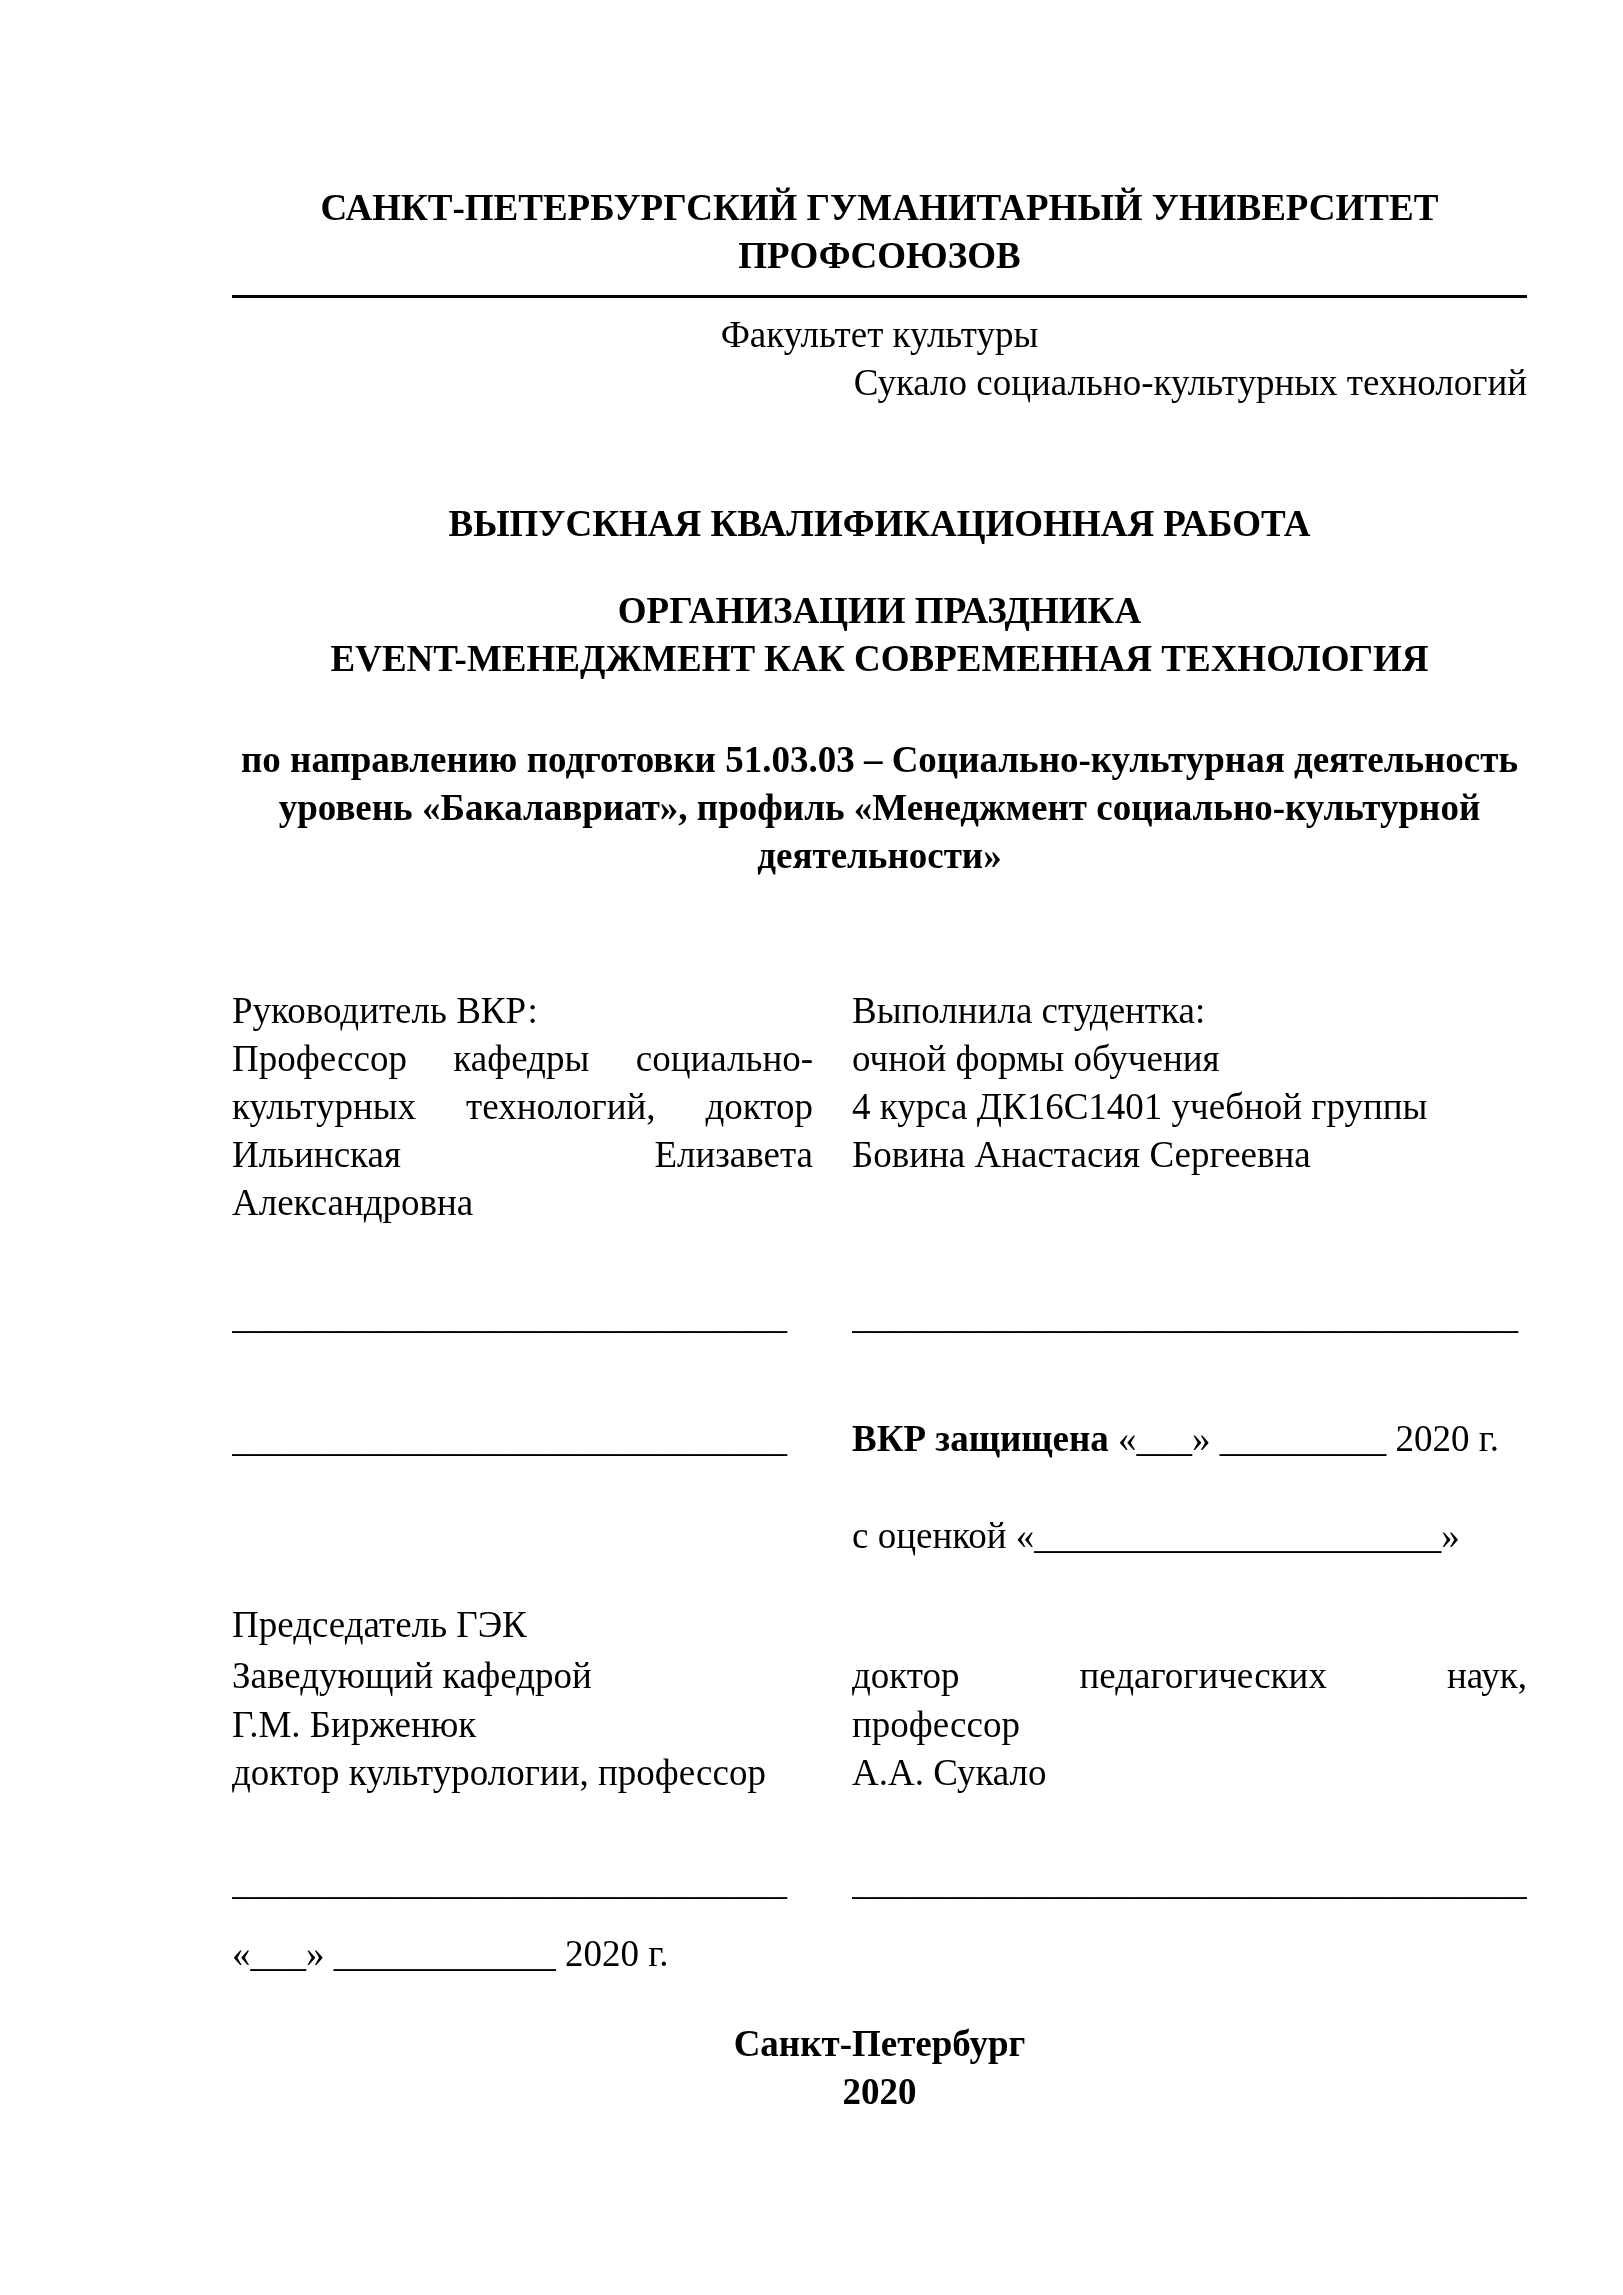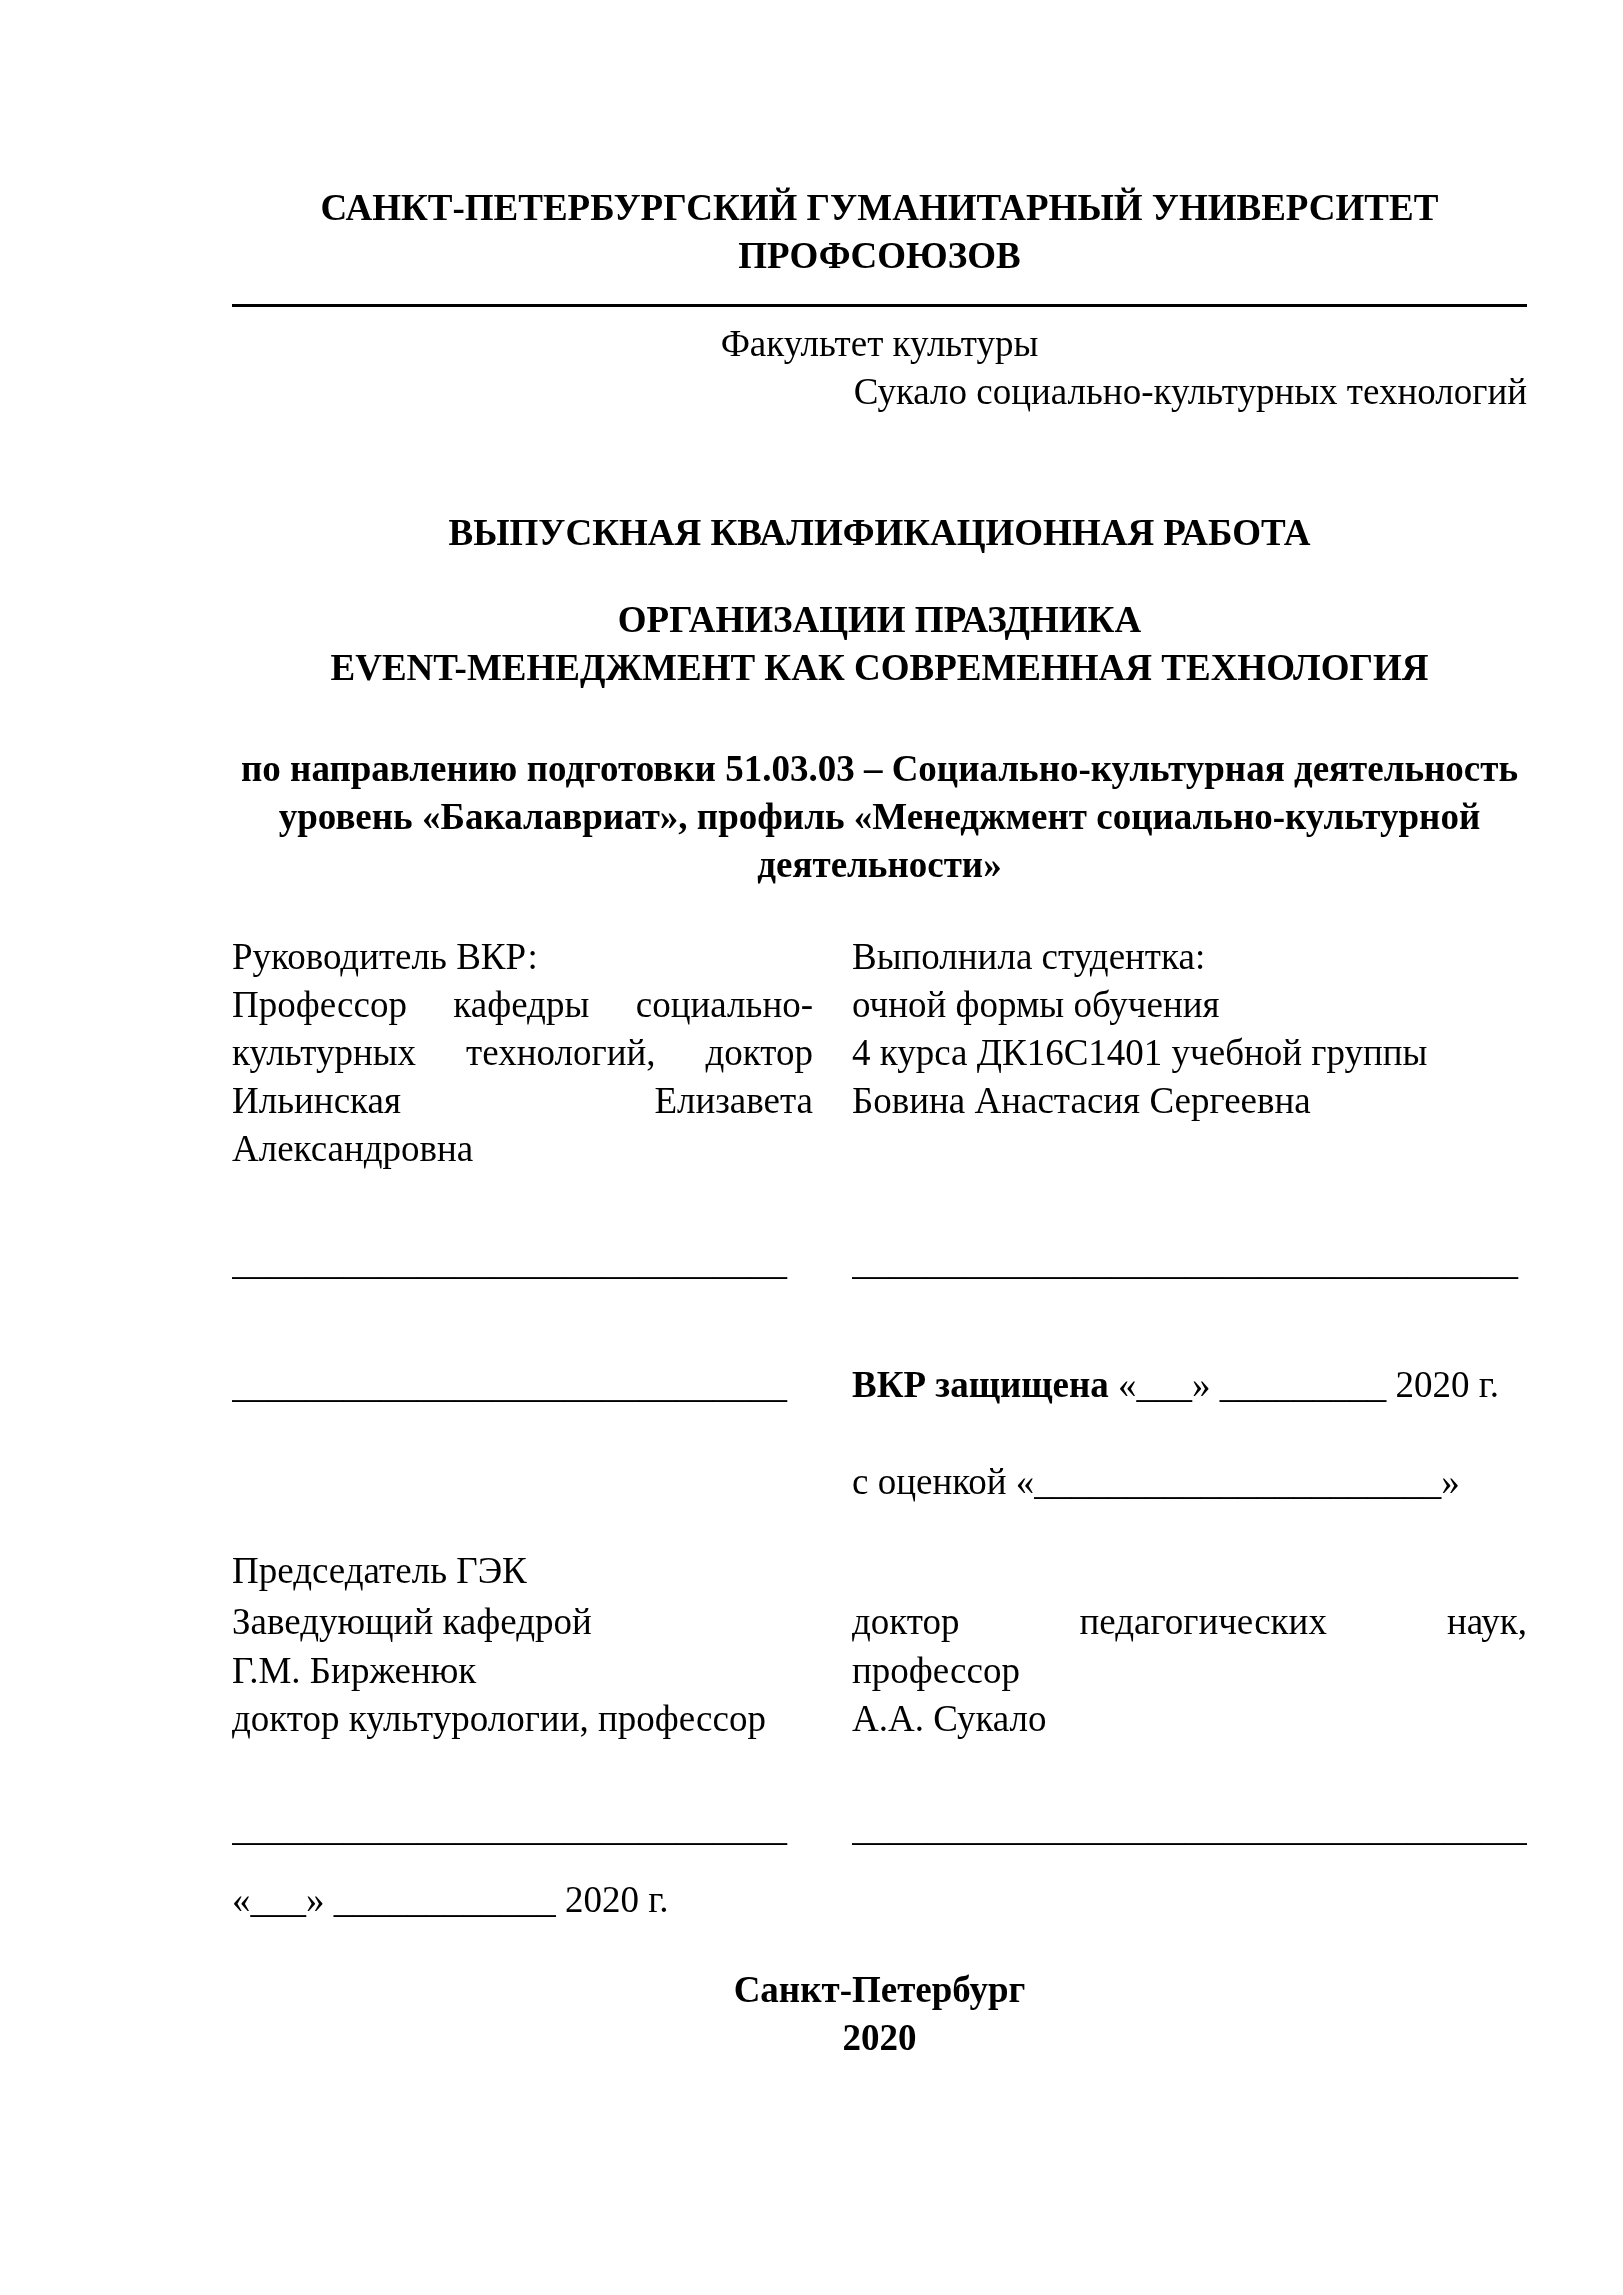--- a/index.html
+++ b/index.html
@@ -15,32 +15,32 @@
     line-height: 1.3;
     overflow: hidden;
   }
   .content { padding: 184px 96px 47px 232px; }
 
   .bold   { font-weight: bold; }
   .center { text-align: center; }
   .right  { text-align: right; }
   .spread { text-align: justify; text-align-last: justify; }
 
-  .header-block { border-bottom: 3.1px solid #000; padding-bottom: 24px; }
+  .header-block { border-bottom: 3.1px solid #000; padding-bottom: 15px; }
 
   .faculty-line    { margin-top: 12.6px; }
   .work-type-line  { margin-top: 93px; }
   .subject-block   { margin-top: 39px; }
   .program-block   { margin-top: 53px; font-weight: bold; }
 
   .cols { display: flex; justify-content: space-between; }
   .col-left  { width: 581px; }
   .col-right { width: 675px; }
 
-  .people-block    { margin-top: 43px; }
+  .people-block    { margin-top: 106px; }
   .sig-row-1       { margin-top: 65px; }
   .defense-row     { margin-top: 75px; }
   .grade-line      { margin-top: 49px; }
   .chair-head-row  { margin-top: 41px; flex-direction: column; }
   .head-chair-rows { margin-top: 3.1px; }
   .sig-row-2       { margin-top: 61px; }
   .date-line       { margin-top: 24px; }
   .footer-block    { margin-top: 42px; font-weight: bold; }
 
   .sig { white-space: nowrap; overflow: hidden; }

